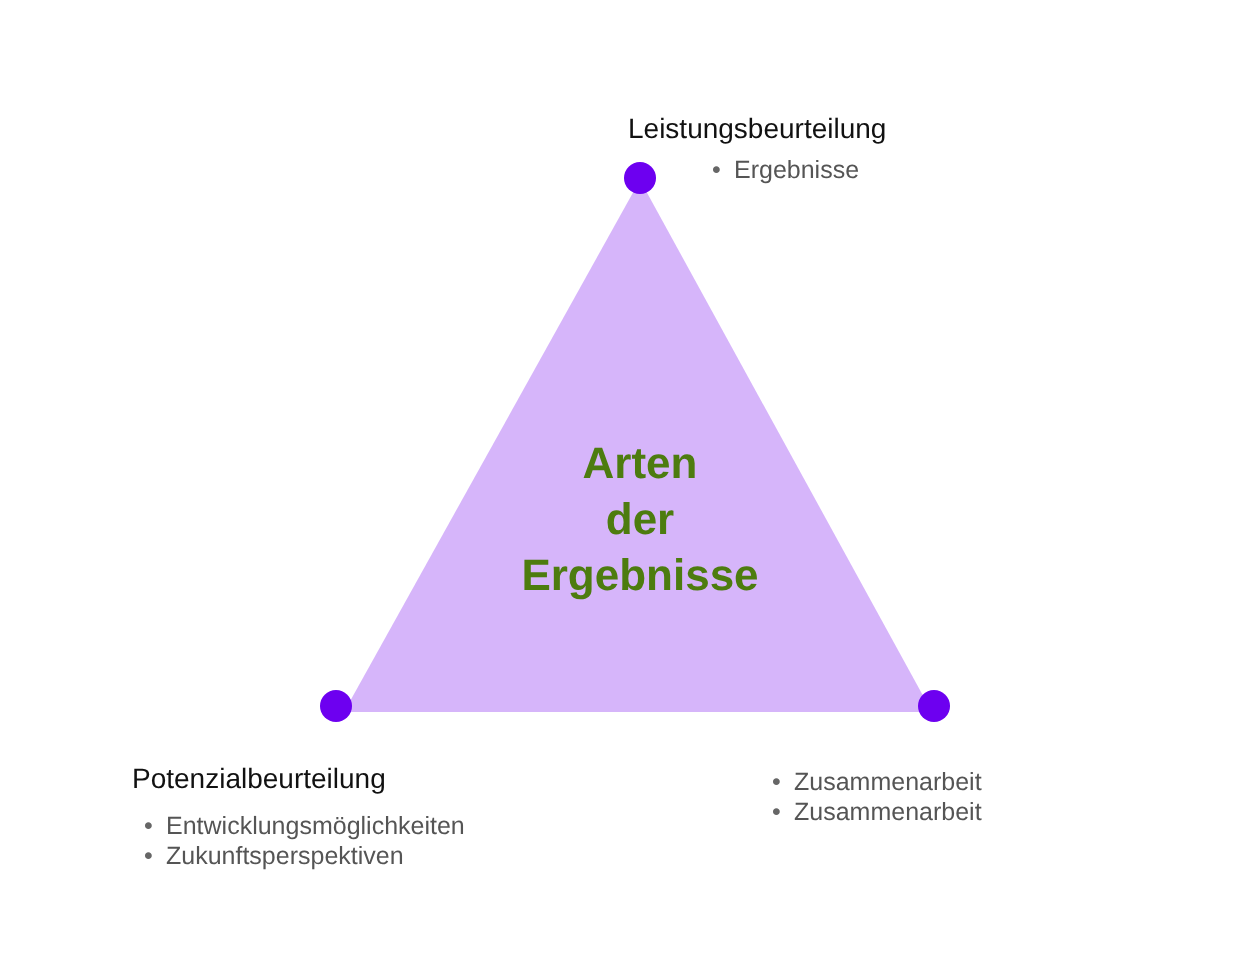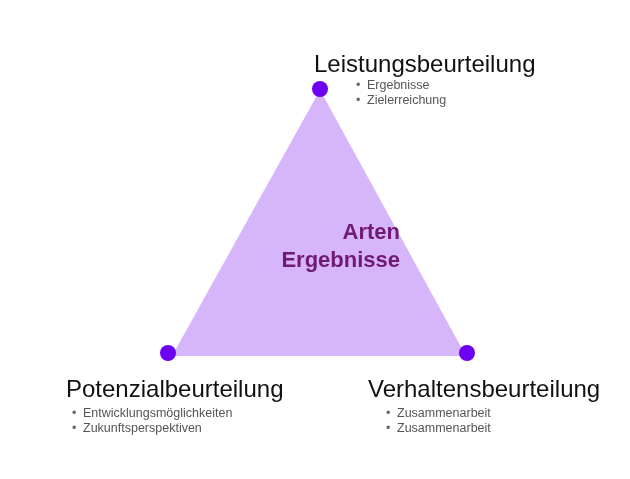--- a/index.html
+++ b/index.html
@@ -2,59 +2,58 @@
 <html><head>
   <meta charset="utf-8">
   <style>
     html, body { margin: 0; padding: 0; }
     body {
       width: 630px; height: 479px; background: #ffffff; position: relative; overflow: hidden;
       font-family: "Liberation Sans", sans-serif;
     }
     svg.tri { position: absolute; left: 0; top: 0; }
     .center-label {
-      position: absolute; left: 240px; top: 218px; width: 160px; text-align: right;
-      font-size: 22px; font-weight: bold; line-height: 28px; color: #701a75;
+      position: absolute; left: 240px; top: 218px; width: 160px; text-align: center;
+      font-size: 22px; font-weight: bold; line-height: 28px; color: #4d7c0f;
     }
     .block { position: absolute; }
-    .title { font-size: 24px; color: #111111; line-height: 22px; white-space: nowrap; }
+    .title { font-size: 14px; color: #111111; line-height: 22px; white-space: nowrap; }
     ul { list-style: none; margin: 0; padding: 0; }
     li { font-size: 12.5px; color: #555555; line-height: 15px; white-space: nowrap; }
     li::before { content: "\2022"; display: inline-block; width: 11px; color: #666; }
   </style>
 </head>
 <body>
 
 <svg class="tri" width="630" height="479">
   <polygon points="320,90 172,356 466,356" fill="#D6B5FA"></polygon>
   <circle cx="320" cy="89" r="8" fill="#6D00F0"></circle>
   <circle cx="168" cy="353" r="8" fill="#6D00F0"></circle>
   <circle cx="467" cy="353" r="8" fill="#6D00F0"></circle>
 </svg>
 
 <div class="center-label">
   <div>Arten</div>
+  <div>der</div>
   <div>Ergebnisse</div>
 </div>
 
 <div class="block" style="left:314px; top:53px;">
   <div class="title">Leistungsbeurteilung</div>
   <ul style="margin-left:42px; margin-top:3px;">
     <li>Ergebnisse</li>
-    <li>Zielerreichung</li>
   </ul>
 </div>
 
 <div class="block" style="left:66px; top:378px;">
   <div class="title">Potenzialbeurteilung</div>
   <ul style="margin-left:6px; margin-top:6px;">
     <li>Entwicklungsmöglichkeiten</li>
     <li>Zukunftsperspektiven</li>
   </ul>
 </div>
 
 <div class="block" style="left:368px; top:378px;">
-  <div class="title">Verhaltensbeurteilung</div>
   <ul style="margin-left:18px; margin-top:6px;">
     <li>Zusammenarbeit</li>
     <li>Zusammenarbeit</li>
   </ul>
 </div>
 
 </body></html>

